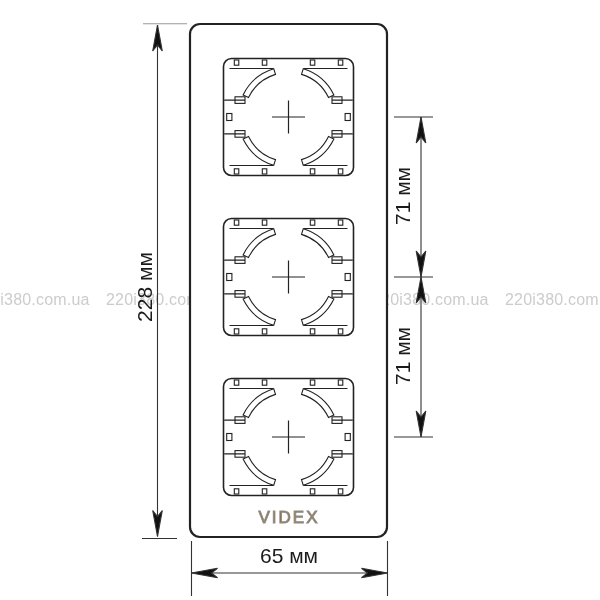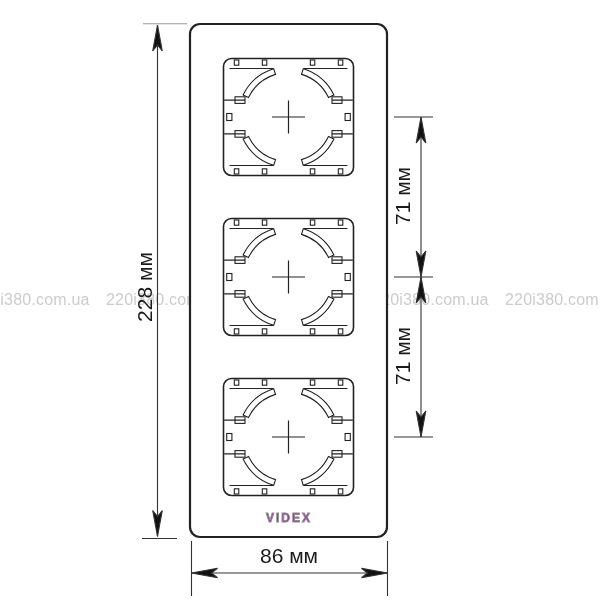--- a/index.html
+++ b/index.html
@@ -14,21 +14,21 @@
   }
   .drawing{position:absolute;inset:0;z-index:2;}
   .labels{position:absolute;inset:0;z-index:3;}
   .dim-label{
     position:absolute;font-size:21px;color:#1b1b1b;white-space:nowrap;
     transform:translate(-50%,-50%);
   }
   .dim-label.rot{transform:translate(-50%,-50%) rotate(-90deg);}
   .brand-logo{
     position:absolute;left:289px;top:518px;transform:translate(-50%,-50%);
-    font-size:12px;font-weight:700;letter-spacing:2px;color:#a21caf;
+    font-size:17px;font-weight:400;letter-spacing:2px;color:#a16207;
     -webkit-text-stroke:1px #8f8f8f;white-space:nowrap;
   }
 </style>
 </head>
 <body>
 
 <div class="stage">
 
   <div class="watermark-layer">
     <span style="left:-27px">220i380.com.ua</span>
@@ -104,17 +104,17 @@
       <path d="M191.5 573 H387.5" fill="none"></path>
       <use href="#arr" transform="translate(191.5,573) rotate(-90)"></use>
       <use href="#arr" transform="translate(387.5,573) rotate(90)"></use>
     </g>
   </svg>
 
   <div class="labels">
     <div class="dim-label rot" style="left:145px;top:287px">228 мм</div>
     <div class="dim-label rot" style="left:403px;top:196px">71 мм</div>
     <div class="dim-label rot" style="left:403px;top:356px">71 мм</div>
-    <div class="dim-label" style="left:289px;top:556px">86 мм</div>
+    <div class="dim-label" style="left:289px;top:556px">65 мм</div>
     <div class="brand-logo">VIDEX</div>
   </div>
 
 </div>
 
 </body></html>

